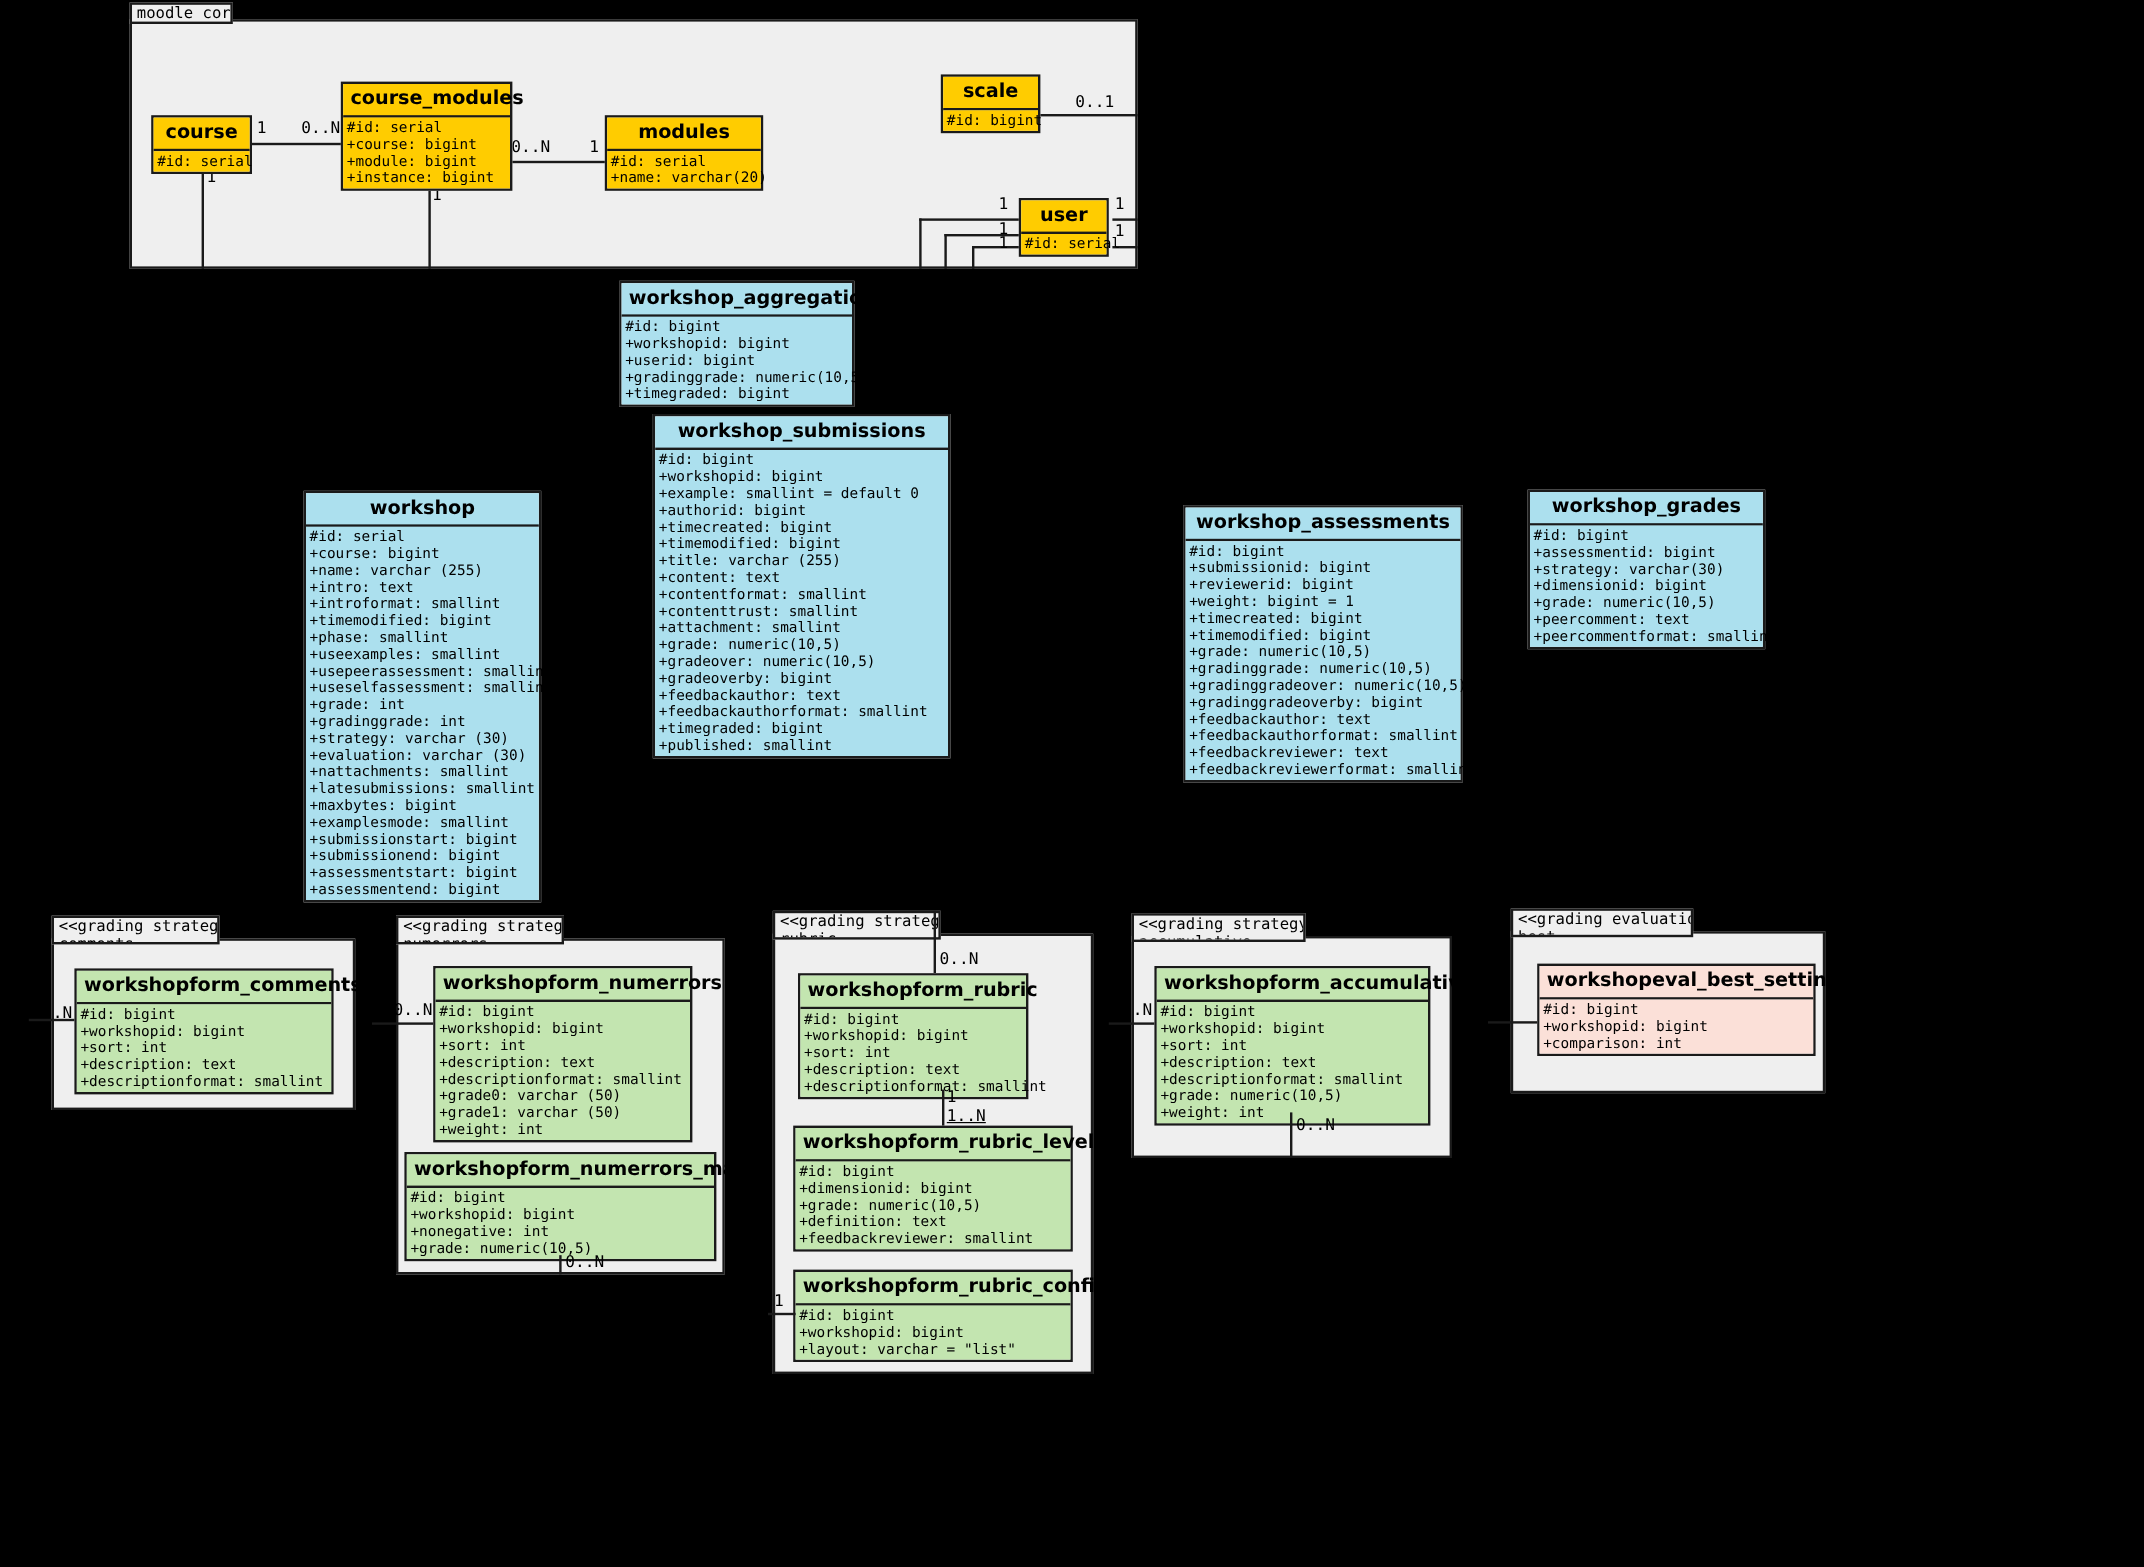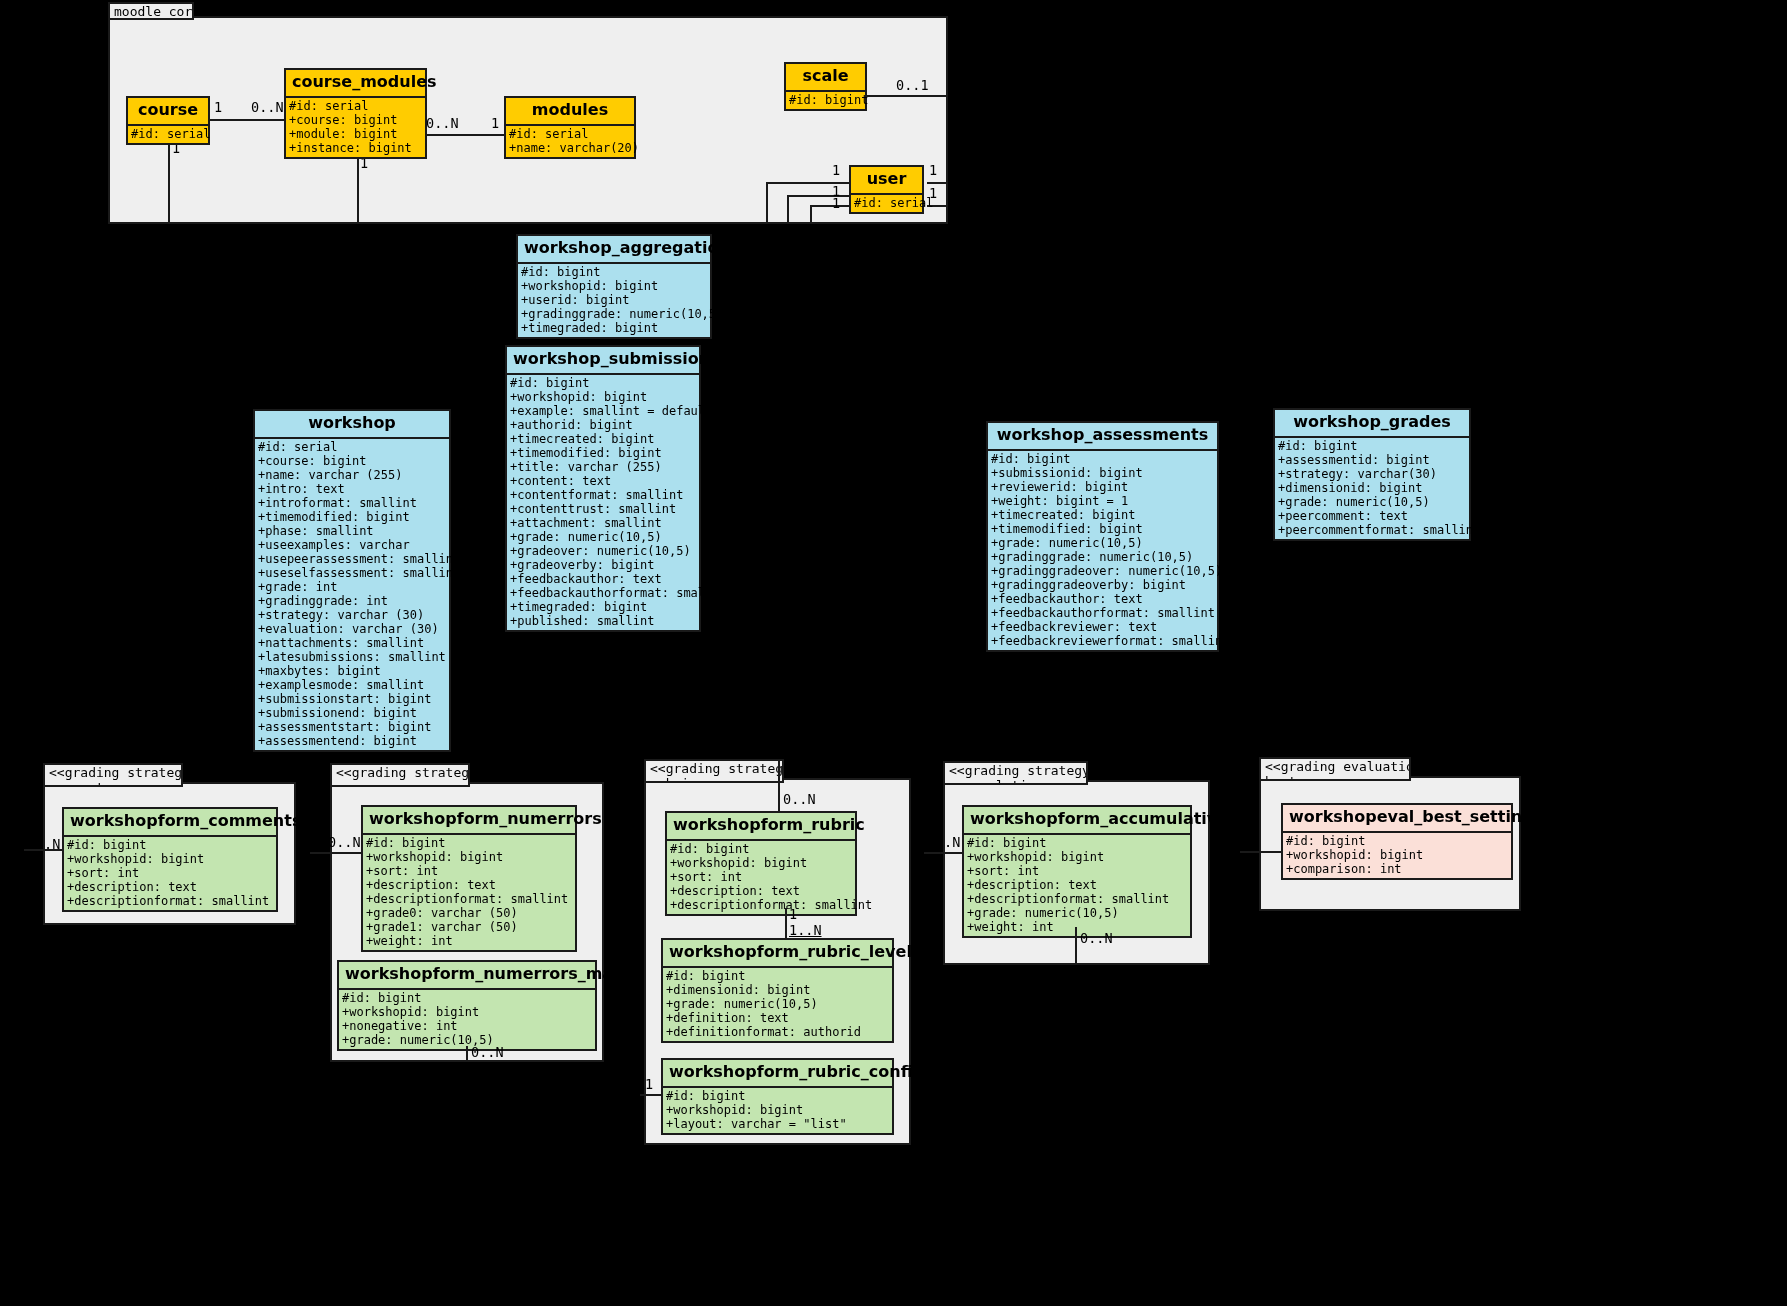--- a/index.html
+++ b/index.html
@@ -116,21 +116,21 @@
     <div class="title">workshop_aggregations</div>
     <div class="attrs">
       <div>#id: bigint</div>
       <div>+workshopid: bigint</div>
       <div>+userid: bigint</div>
       <div>+gradinggrade: numeric(10,5)</div>
       <div>+timegraded: bigint</div>
     </div>
   </div>
 
-  <div class="ent b" style="left:505px;top:345px;width:196px;">
+  <div class="ent b" style="left:544px;top:345px;width:248px;">
     <div class="title">workshop_submissions</div>
     <div class="attrs">
       <div>#id: bigint</div>
       <div>+workshopid: bigint</div>
       <div>+example: smallint = default 0</div>
       <div>+authorid: bigint</div>
       <div>+timecreated: bigint</div>
       <div>+timemodified: bigint</div>
       <div>+title: varchar (255)</div>
       <div>+content: text</div>
@@ -150,21 +150,21 @@
   <div class="ent b" style="left:253px;top:409px;width:198px;">
     <div class="title">workshop</div>
     <div class="attrs">
       <div>#id: serial</div>
       <div>+course: bigint</div>
       <div>+name: varchar (255)</div>
       <div>+intro: text</div>
       <div>+introformat: smallint</div>
       <div>+timemodified: bigint</div>
       <div>+phase: smallint</div>
-      <div>+useexamples: varchar</div>
+      <div>+useexamples: smallint</div>
       <div>+usepeerassessment: smallint</div>
       <div>+useselfassessment: smallint</div>
       <div>+grade: int</div>
       <div>+gradinggrade: int</div>
       <div>+strategy: varchar (30)</div>
       <div>+evaluation: varchar (30)</div>
       <div>+nattachments: smallint</div>
       <div>+latesubmissions: smallint</div>
       <div>+maxbytes: bigint</div>
       <div>+examplesmode: smallint</div>
@@ -275,21 +275,21 @@
   <div class="card" style="left:789px;top:908px;">1</div>
   <div class="card" style="left:789px;top:924px;text-decoration:underline;">1..N</div>
 
   <div class="ent g" style="left:661px;top:938px;width:233px;">
     <div class="title">workshopform_rubric_levels</div>
     <div class="attrs">
       <div>#id: bigint</div>
       <div>+dimensionid: bigint</div>
       <div>+grade: numeric(10,5)</div>
       <div>+definition: text</div>
-      <div>+definitionformat: authorid</div>
+      <div>+feedbackreviewer: smallint</div>
     </div>
   </div>
 
   <div class="ent g" style="left:661px;top:1058px;width:233px;">
     <div class="title">workshopform_rubric_config</div>
     <div class="attrs">
       <div>#id: bigint</div>
       <div>+workshopid: bigint</div>
       <div>+layout: varchar = "list"</div>
     </div>

